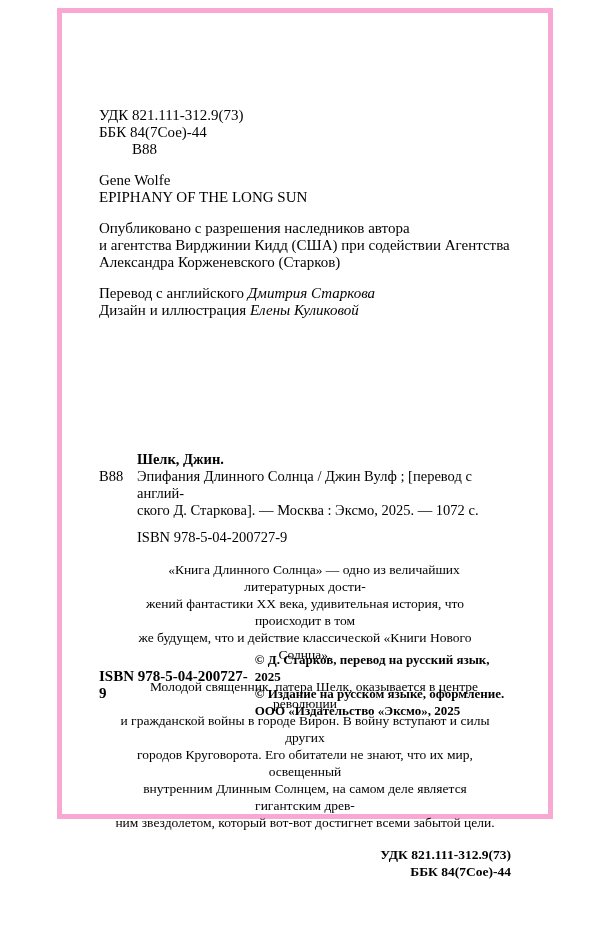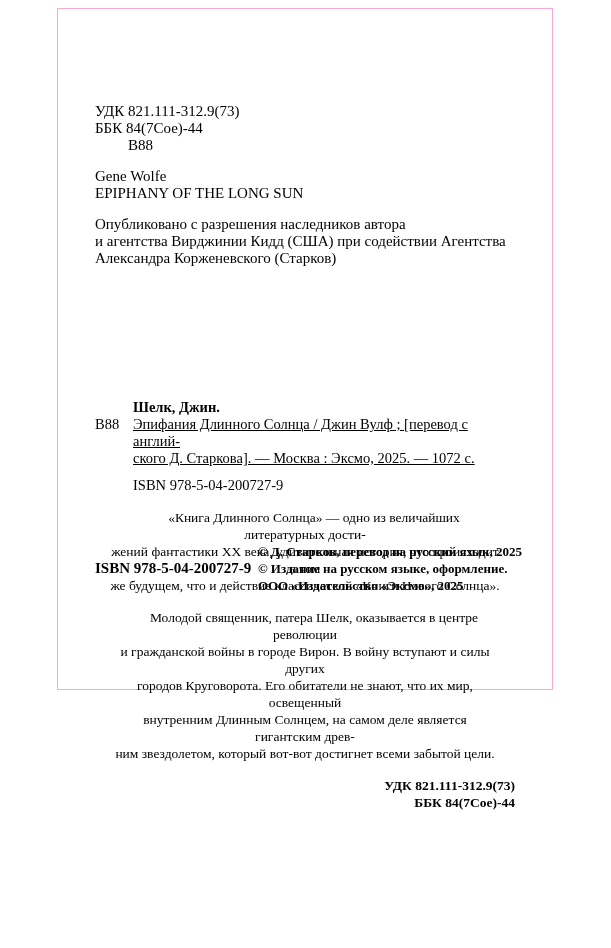--- a/index.html
+++ b/index.html
@@ -1,35 +1,35 @@
 <!DOCTYPE html>
 <html><head>
 <meta charset="utf-8">
 <style>
   html,body{margin:0;padding:0;background:#fff;}
   .page{
     width:611px;height:948px;position:relative;background:#ffffff;
     font-family:"Liberation Serif", serif;color:#000;overflow:hidden;
   }
   .frame{
-    position:absolute;top:8px;left:57px;width:496px;height:682px;
-    border:1px solid #f9a8d4;box-sizing:border-box;
+    position:absolute;top:8px;left:57px;width:496px;height:811px;
+    border:5px solid #f9a8d4;box-sizing:border-box;
     padding:94px 37px 0 37px;
   }
   .line{line-height:17px;font-size:15px;}
   .codes-top{font-size:15px;line-height:17px;}
   .codes-top .code-b88{padding-left:33px;}
   .centered{text-align:left;}
   .block-gap{margin-top:14px;}
   .credits .name{font-style:italic;}
   .bib-section{margin-top:132px;font-size:14.5px;line-height:17px;}
   .bib-author{font-weight:bold;padding-left:38px;}
   .bib-entry{display:flex;}
   .bib-code{width:38px;flex:0 0 38px;}
-  .bib-text{flex:1;white-space:pre-line;text-decoration:underline;}
+  .bib-text{flex:1;white-space:pre-line;}
   .bib-isbn{margin-top:10px;padding-left:38px;}
   .annotation{margin-top:10px;font-size:13.5px;line-height:17px;}
   .annotation p{margin:15px;white-space:pre-line;text-indent:18px;text-align:center;}
   .codes-bottom{margin-top:7px;text-align:right;font-weight:bold;font-size:13.5px;line-height:17px;}
   .footer{
     position:absolute;left:37px;right:30px;bottom:95px;
     display:flex;justify-content:space-between;align-items:center;
   }
   .footer-isbn{font-weight:bold;font-size:15px;}
   .footer-copy{font-weight:bold;font-size:13px;line-height:17px;text-align:left;white-space:pre-line;}
@@ -49,20 +49,24 @@
     <div class="centered block-gap">
       <div class="line">Gene Wolfe</div>
       <div class="line">EPIPHANY OF THE LONG SUN</div>
     </div>
 
 
     <div class="centered block-gap line" style="white-space:pre-line">Опубликовано с разрешения наследников автора
 и агентства Вирджинии Кидд (США)  при содействии Агентства
 Александра Корженевского (Старков)</div>
 
+    <div class="centered block-gap credits">
+      <div class="line"><span>Перевод с английского </span><span class="name">Дмитрия Старкова</span></div>
+      <div class="line"><span>Дизайн и иллюстрация </span><span class="name">Елены Куликовой</span></div>
+    </div>
 
     <div class="bib-section">
       <div class="bib-author">Шелк, Джин.</div>
       <div class="bib-entry">
         <span class="bib-code">В88</span>
         <span class="bib-text">Эпифания Длинного Солнца / Джин Вулф ; [перевод с англий-
 ского Д. Старкова]. — Москва : Эксмо, 2025. — 1072 с.</span>
       </div>
       <div class="bib-isbn">ISBN 978-5-04-200727-9</div>
 

